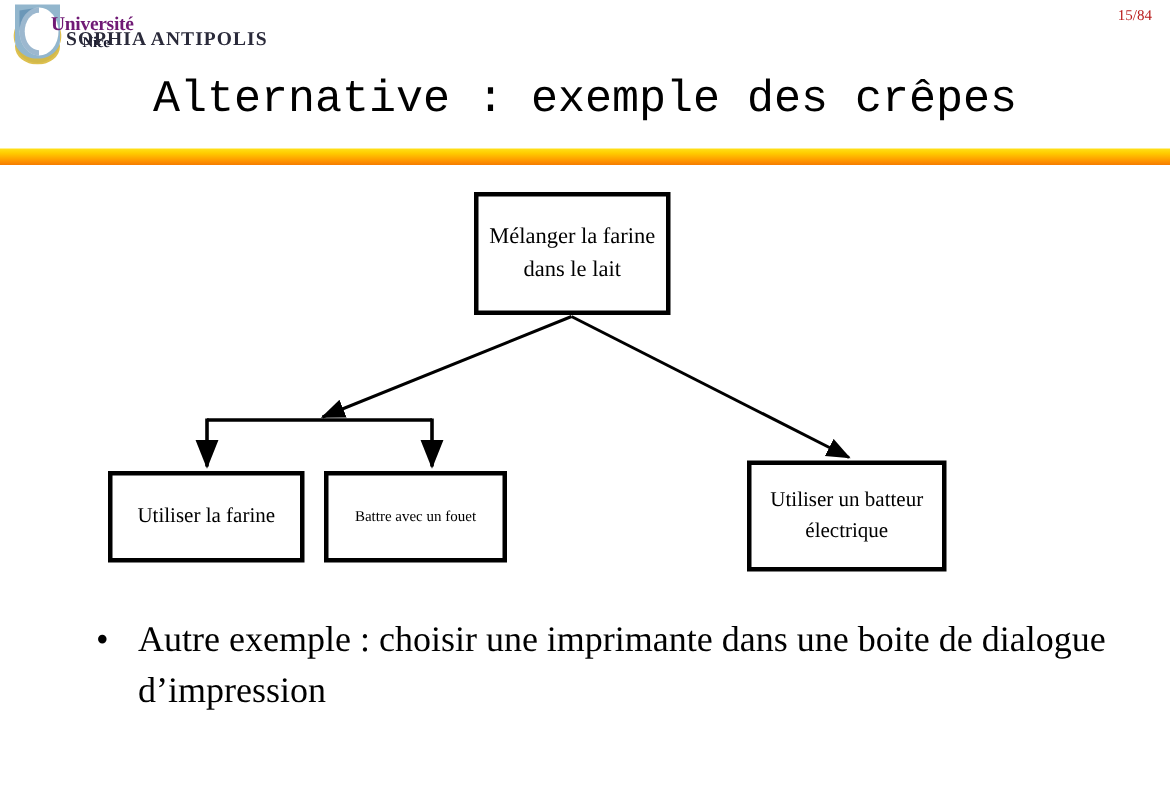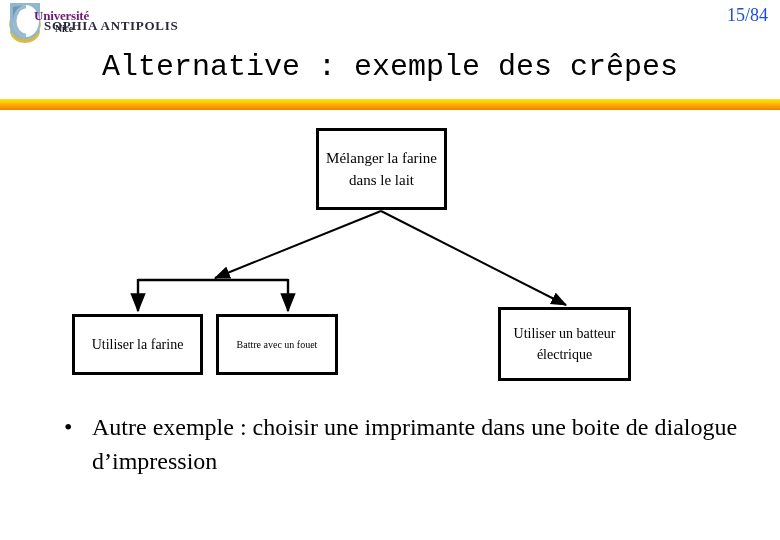--- a/index.html
+++ b/index.html
@@ -65,22 +65,22 @@
     left: 40px;
     top: 17px;
     white-space: nowrap;
   }
 
   #page-number {
     position: absolute;
     right: 12px;
     top: 5px;
     font-family: "Liberation Serif", "DejaVu Serif", serif;
-    font-size: 18px;
-    color: #1d4ed8;
+    font-size: 10px;
+    color: #b91c1c;
   }
 
   #slide-title {
     position: absolute;
     left: 0;
     top: 48px;
     width: 780px;
     text-align: center;
     font-family: Liberation Mono, monospace;
     font-size: 30px;

